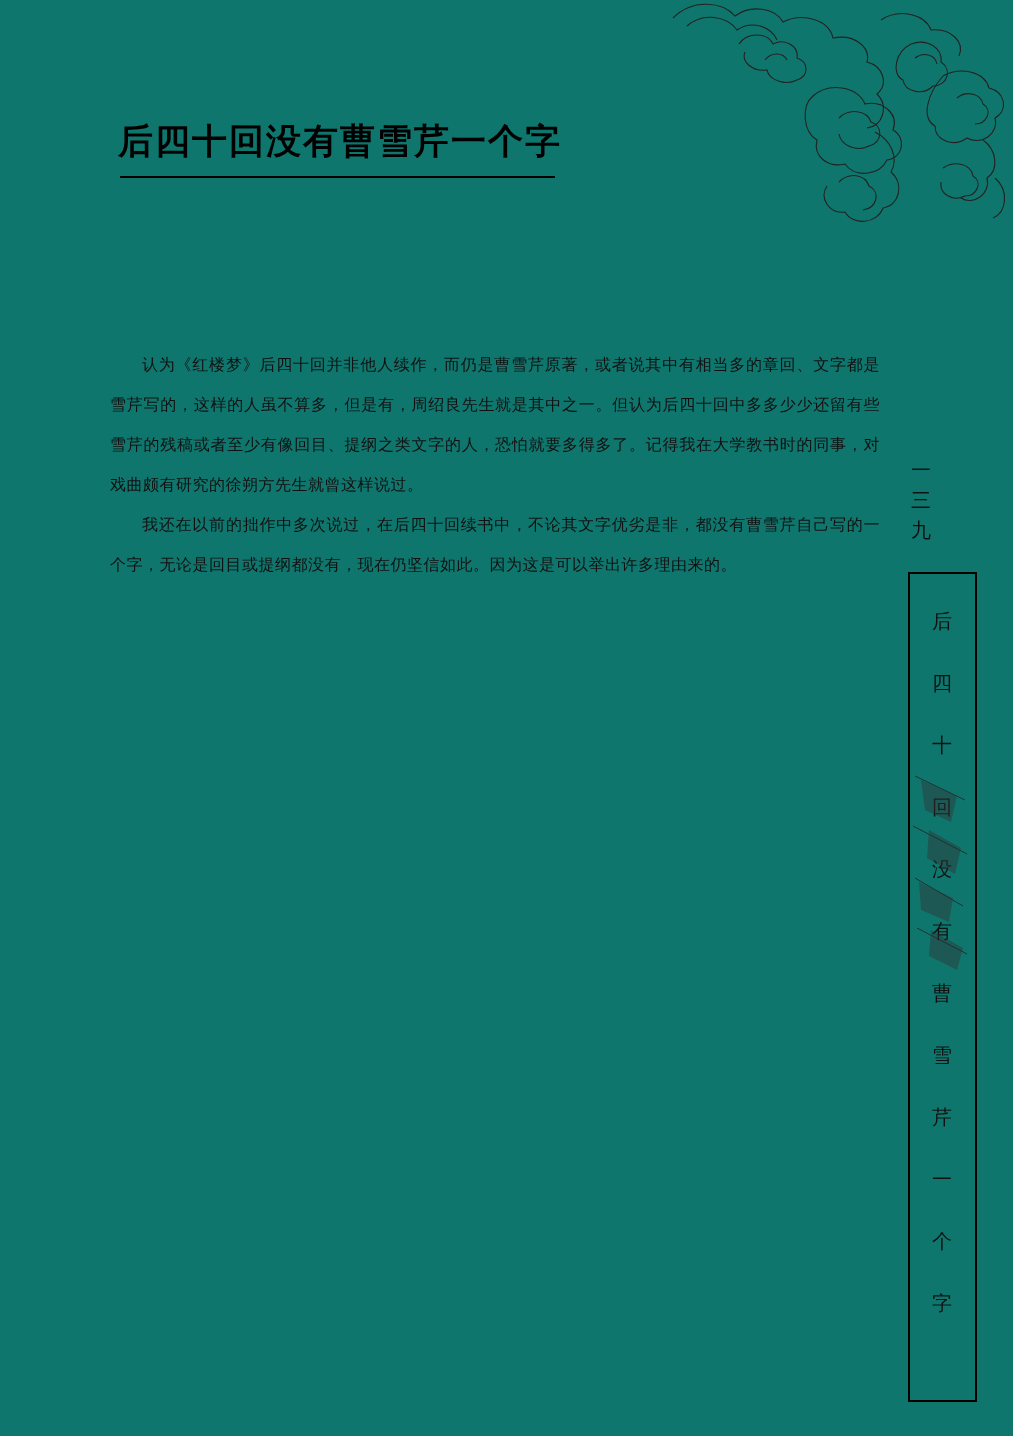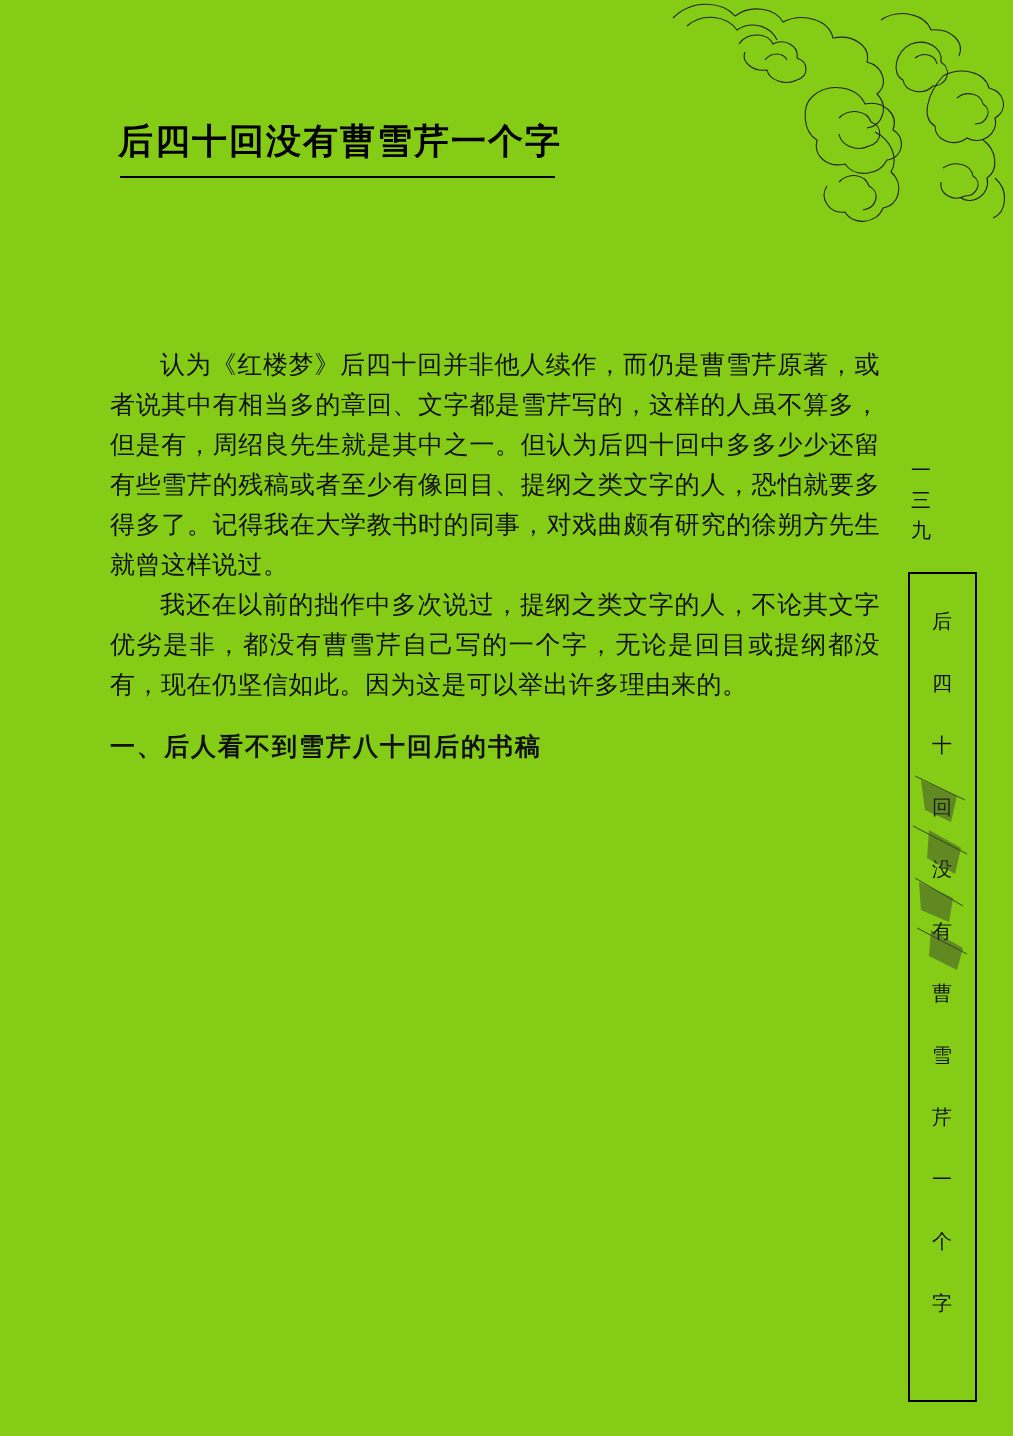--- a/index.html
+++ b/index.html
@@ -4,21 +4,21 @@
 <style>
   html, body {
     margin: 0;
     padding: 0;
     background: #ffffff;
   }
   .page {
     position: relative;
     width: 1013px;
     height: 1436px;
-    background: #84cc16;
+    background: #0f766e;
     overflow: hidden;
     font-family: "DejaVu Serif", "Liberation Serif", serif;
     color: #111111;
   }
 
   
   .ornament {
     position: absolute;
     top: 0;
     right: 0;
@@ -49,21 +49,21 @@
   }
 
   
   .body-col {
     position: absolute;
     left: 110px;
     top: 345px;
     width: 770px;
   }
   .para {
-    font-size: 25px;
+    font-size: 16px;
     line-height: 40px;
     text-align: justify;
     text-indent: 2em;
     margin: 0 0 0 0;
     letter-spacing: 0.5px;
   }
   .section-head {
     font-size: 25px;
     font-weight: bold;
     margin: 22px 0 10px 0;
@@ -162,23 +162,22 @@
       <path d="M268 44 C 284 38, 300 48, 298 62 C 310 70, 304 86, 290 86 C 280 96, 262 92, 260 80 C 248 74, 252 52, 268 44"></path>
       <path d="M272 58 C 280 52, 292 54, 294 64"></path>
     </g>
   </svg>
 
   <div class="title">后四十回没有曹雪芹一个字</div>
   <div class="title-rule"></div>
 
   <div class="body-col">
     <p class="para">认为《红楼梦》后四十回并非他人续作，而仍是曹雪芹原著，或者说其中有相当多的章回、文字都是雪芹写的，这样的人虽不算多，但是有，周绍良先生就是其中之一。但认为后四十回中多多少少还留有些雪芹的残稿或者至少有像回目、提纲之类文字的人，恐怕就要多得多了。记得我在大学教书时的同事，对戏曲颇有研究的徐朔方先生就曾这样说过。</p>
-    <p class="para">我还在以前的拙作中多次说过，提纲之类文字的人，不论其文字优劣是非，都没有曹雪芹自己写的一个字，无论是回目或提纲都没有，现在仍坚信如此。因为这是可以举出许多理由来的。</p>
-
-    <h2 class="section-head">一、后人看不到雪芹八十回后的书稿</h2>
+    <p class="para">我还在以前的拙作中多次说过，在后四十回续书中，不论其文字优劣是非，都没有曹雪芹自己写的一个字，无论是回目或提纲都没有，现在仍坚信如此。因为这是可以举出许多理由来的。</p>
+
 
   </div>
 
   <div class="page-number">
     <span>一</span>
     <span>三</span>
     <span>九</span>
   </div>
 
   <div class="vert-rule-left"></div>

